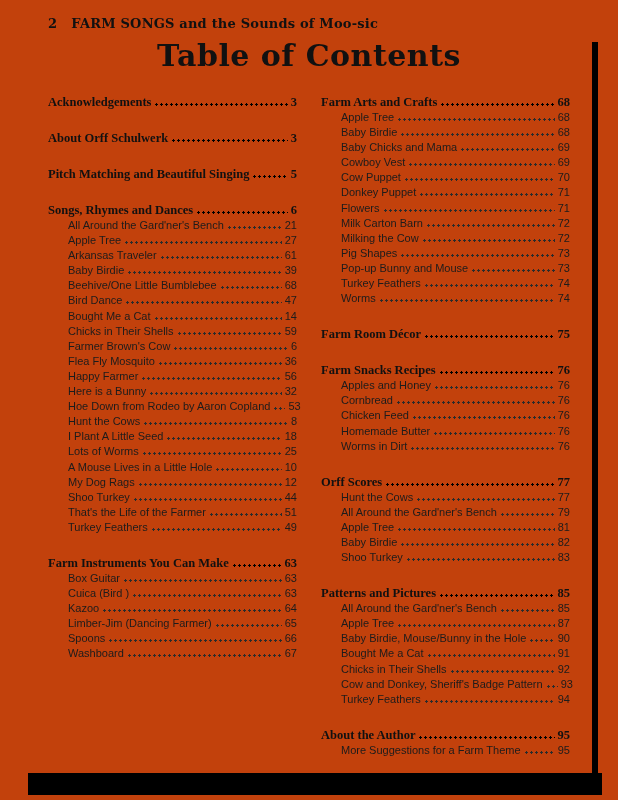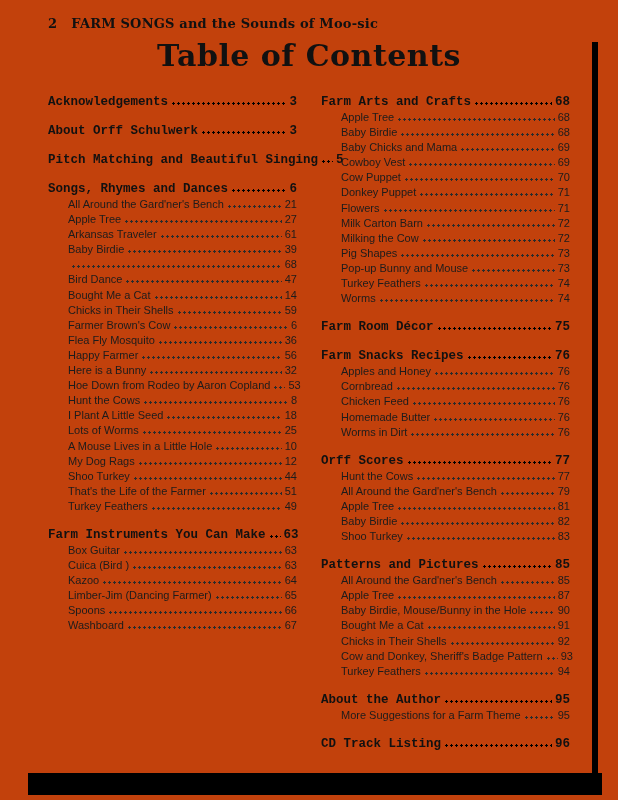--- a/index.html
+++ b/index.html
@@ -38,27 +38,27 @@
     font-weight: bold; font-size: 30px; letter-spacing: 0.5px;
   }
 
   .columns {
     position: absolute; top: 94px; left: 48px;
     width: 522px;
     display: flex; gap: 24px;
   }
   .col { width: 249px; }
 
-  .toc-section { margin-top: 13px; }
+  .toc-section { margin-top: 20px; }
   .toc-section:first-child { margin-top: 0; }
 
   .row { display: flex; align-items: baseline; }
 
   .toc-heading-row {
-    font-family: Liberation Mono, monospace;
+    font-family: Liberation Serif, serif;
     font-weight: bold; font-size: 12.5px; line-height: 16px;
   }
   .toc-item-row {
     font-family: "Liberation Sans", sans-serif;
     font-size: 11px; line-height: 15.1px;
     padding-left: 20px; color: #1c1c1c;
   }
 
   .label { white-space: nowrap; }
 
@@ -130,20 +130,21 @@
             <span class="label">Arkansas Traveler</span>
             <span class="leader"></span>
             <span class="page-num">61</span>
           </div>
           <div class="row toc-item-row">
             <span class="label">Baby Birdie</span>
             <span class="leader"></span>
             <span class="page-num">39</span>
           </div>
           <div class="row toc-item-row">
+            <span class="label">Beehive/One Little Bumblebee</span>
             <span class="leader"></span>
             <span class="page-num">68</span>
           </div>
           <div class="row toc-item-row">
             <span class="label">Bird Dance</span>
             <span class="leader"></span>
             <span class="page-num">47</span>
           </div>
           <div class="row toc-item-row">
             <span class="label">Bought Me a Cat</span>

